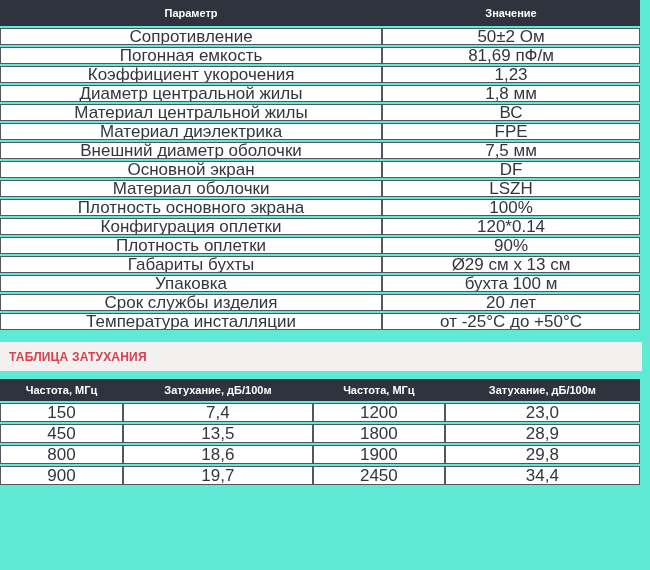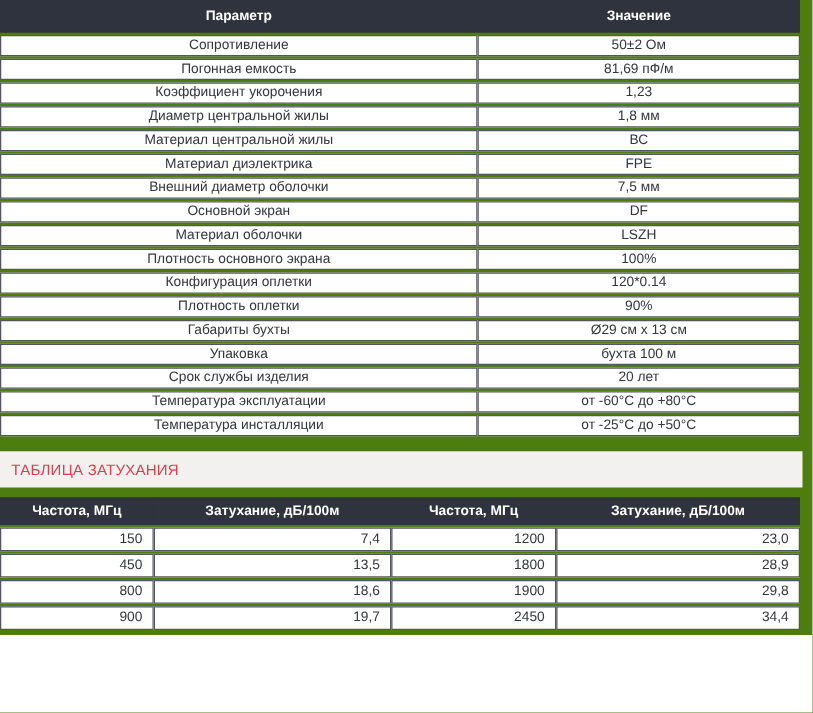--- a/index.html
+++ b/index.html
@@ -4,22 +4,22 @@
 <style>
   html, body {
     margin: 0;
     padding: 0;
     background: #ffffff;
     font-family: "Liberation Sans", sans-serif;
   }
   .page {
     position: relative;
     width: 650px;
-    height: 508px;
-    background: #4d7c0f;
+    height: 570px;
+    background: #5eead4;
     overflow: hidden;
   }
 
   
   table.grid {
     width: 640px;
     border-collapse: separate;
     border-spacing: 0 2px;
     margin-top: -2px;
     table-layout: fixed;
@@ -32,23 +32,23 @@
     font-weight: bold;
     text-align: center;
     padding: 0 4px;
     overflow: hidden;
     white-space: nowrap;
   }
   table.grid td {
     background: #ffffff;
     border: 1px solid #53565e;
     color: #33363d;
-    font-size: 11px;
+    font-size: 17px;
     text-align: center;
-    padding: 0 8px;
+    padding: 0 20px;
     overflow: hidden;
     white-space: nowrap;
   }
 
   
   table.spec-table th { height: 24px; }
   table.spec-table td { height: 15px; line-height: 15px; }
 
   
   .section-band {
@@ -57,28 +57,28 @@
     height: 29px;
     background: #f2f1ef;
     display: flex;
     align-items: center;
     box-sizing: border-box;
     padding-left: 9px;
   }
   .section-band .band-title {
     color: #d7404e;
     font-size: 12px;
-    font-weight: normal;
+    font-weight: bold;
     letter-spacing: 0.2px;
   }
 
   
   table.att-table { margin-top: 6px; }
   table.att-table th { height: 20px; }
-  table.att-table td { height: 17px; line-height: 17px; text-align: right; }
+  table.att-table td { height: 17px; line-height: 17px; }
 </style>
 </head>
 <body>
 
 <div class="page">
 
   <table class="grid spec-table">
     <colgroup>
       <col style="width:59.7%">
       <col style="width:40.3%">
@@ -142,24 +142,20 @@
           <td>Габариты бухты</td>
           <td>Ø29 см x 13 см</td>
         </tr>
         <tr>
           <td>Упаковка</td>
           <td>бухта 100 м</td>
         </tr>
         <tr>
           <td>Срок службы изделия</td>
           <td>20 лет</td>
-        </tr>
-        <tr>
-          <td>Температура эксплуатации</td>
-          <td>от -60°C до +80°C</td>
         </tr>
         <tr>
           <td>Температура инсталляции</td>
           <td>от -25°C до +50°C</td>
         </tr>
       </tbody>
   </table>
 
   <div class="section-band">
     <span class="band-title">ТАБЛИЦА ЗАТУХАНИЯ</span>

